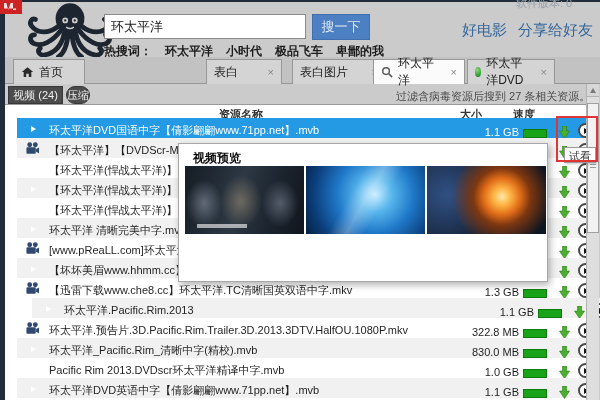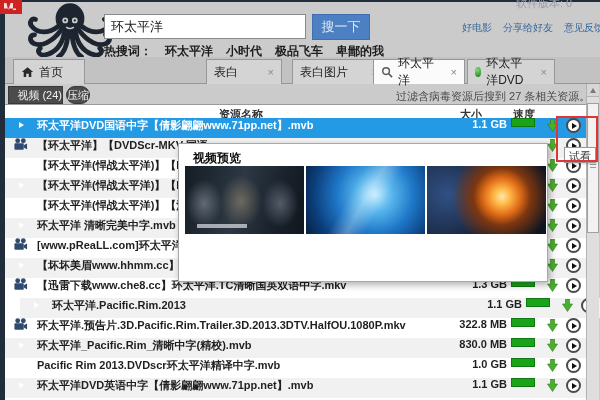--- a/index.html
+++ b/index.html
@@ -10,41 +10,41 @@
   .edge-top { position:absolute; left:0; top:0; width:600px; height:2px; background:#212d3b; }
   .app-badge { position:absolute; left:0; top:0; width:22px; height:14px; background:#cf2222; z-index:6; }
   .app-badge::after{ content:""; position:absolute; left:4px; top:3px; width:12px; height:7px; background:rgba(255,255,255,.85); clip-path:polygon(0 0,20% 0,35% 100%,55% 0,75% 0,75% 100%,100% 100%,100% 80%,0 80%); }
   .logo { position:absolute; left:24px; top:1px; width:92px; height:58px; }
 
   
   .search-input { position:absolute; left:104px; top:14px; width:202px; height:25px; border:1px solid #8a8a8a; font-size:13px; padding:0 6px; color:#1a1a1a; background:#fff; }
   .search-btn { position:absolute; left:312px; top:14px; width:58px; height:26px; background:#4c80c2; border:1px solid #3f6fae; color:#dfe9f7; font-size:13px; cursor:pointer; }
   .version { position:absolute; left:516px; top:-4px; font-size:11px; color:#97a0aa; }
   .top-links { position:absolute; left:462px; top:21px; width:140px; display:flex; gap:11px; white-space:nowrap; }
-  .top-links span { font-size:10px; color:#36679b; cursor:pointer; }
+  .top-links span { font-size:15px; color:#36679b; cursor:pointer; }
   .hot-row { position:absolute; left:104px; top:43px; font-size:12px; color:#1d1d1d; display:flex; gap:13px; font-weight:bold; }
   .hot-row .hot-label { font-weight:bold; }
   .hot-row .hot-word { cursor:pointer; }
 
   
   .tab-bar { position:absolute; left:5px; top:57px; width:595px; height:27px; background:#c2c2c2; border-bottom:1px solid #979797; }
   .tab { position:absolute; top:2px; height:25px; background:#d4d4d4; border:1px solid #979797; border-bottom:none; display:flex; align-items:center; gap:5px; padding:0 7px; font-size:12px; color:#222; cursor:pointer; }
   .tab.active { background:#fbfbfb; }
   .tab .tab-close { margin-left:auto; color:#8a8a8a; font-size:11px; padding-left:4px; cursor:pointer; }
   .tab .dot { width:10px; height:10px; border-radius:50%; background:radial-gradient(circle at 35% 30%, #8fd77a, #3aa33a 60%, #1f7a1f); }
 
   
-  .filter-btn { position:absolute; height:18px; background:#4b4b4b; color:#f0f0f0; border:1px solid #383838; font-size:11px; line-height:16px; text-align:right; cursor:pointer; }
+  .filter-btn { position:absolute; height:18px; background:#4b4b4b; color:#f0f0f0; border:1px solid #383838; font-size:11px; line-height:16px; text-align:center; cursor:pointer; }
   .note { position:absolute; left:396px; top:89px; width:186px; font-size:11px; color:#4a4a4a; white-space:nowrap; }
 
   
   .content { position:absolute; left:5px; top:104px; width:581px; height:296px; background:#fff; border-top:1px solid #9a9a9a; }
   .col-h { position:absolute; font-size:11px; font-weight:bold; color:#333; top:107px; }
   .rows { position:absolute; left:5px; top:0; width:581px; height:400px; }
-  .row { position:absolute; left:0; width:581px; height:20px; display:flex; align-items:flex-start; background:#fff; cursor:pointer;font-weight:bold; }
+  .row { position:absolute; left:12px; width:581px; height:20px; display:flex; align-items:flex-end; background:#fff; cursor:pointer; }
   .row.alt { background:#f1f1f1; }
   .row.selected { background:#2499e4; }
   .row.selected .r-name, .row.selected .r-size { color:#fff; }
   .r-icon { width:16px; height:16px; margin-left:8px; flex:0 0 16px; position:relative; }
   .icon-player { width:14px; height:14px; margin:1px; border-radius:50%; background:radial-gradient(circle at 35% 30%, #cfe9fb, #5aa7e0 40%, #1769b8 75%, #0d4f92); position:relative; }
   .icon-player::after { content:""; position:absolute; left:5px; top:4px; border-left:5px solid #fff; border-top:3px solid transparent; border-bottom:3px solid transparent; }
   .r-name { margin-left:8px; flex:1; font-size:11px; color:#1f1f1f; white-space:nowrap; overflow:hidden; }
   .r-size { width:70px; margin-right:4px; text-align:right; font-size:11px; color:#1f1f1f; }
   .r-bar { width:24px; height:9px; margin-right:12px; background:#19a319; border:1px solid #0f7a10; }
   .r-bar.hidden { visibility:hidden; }

